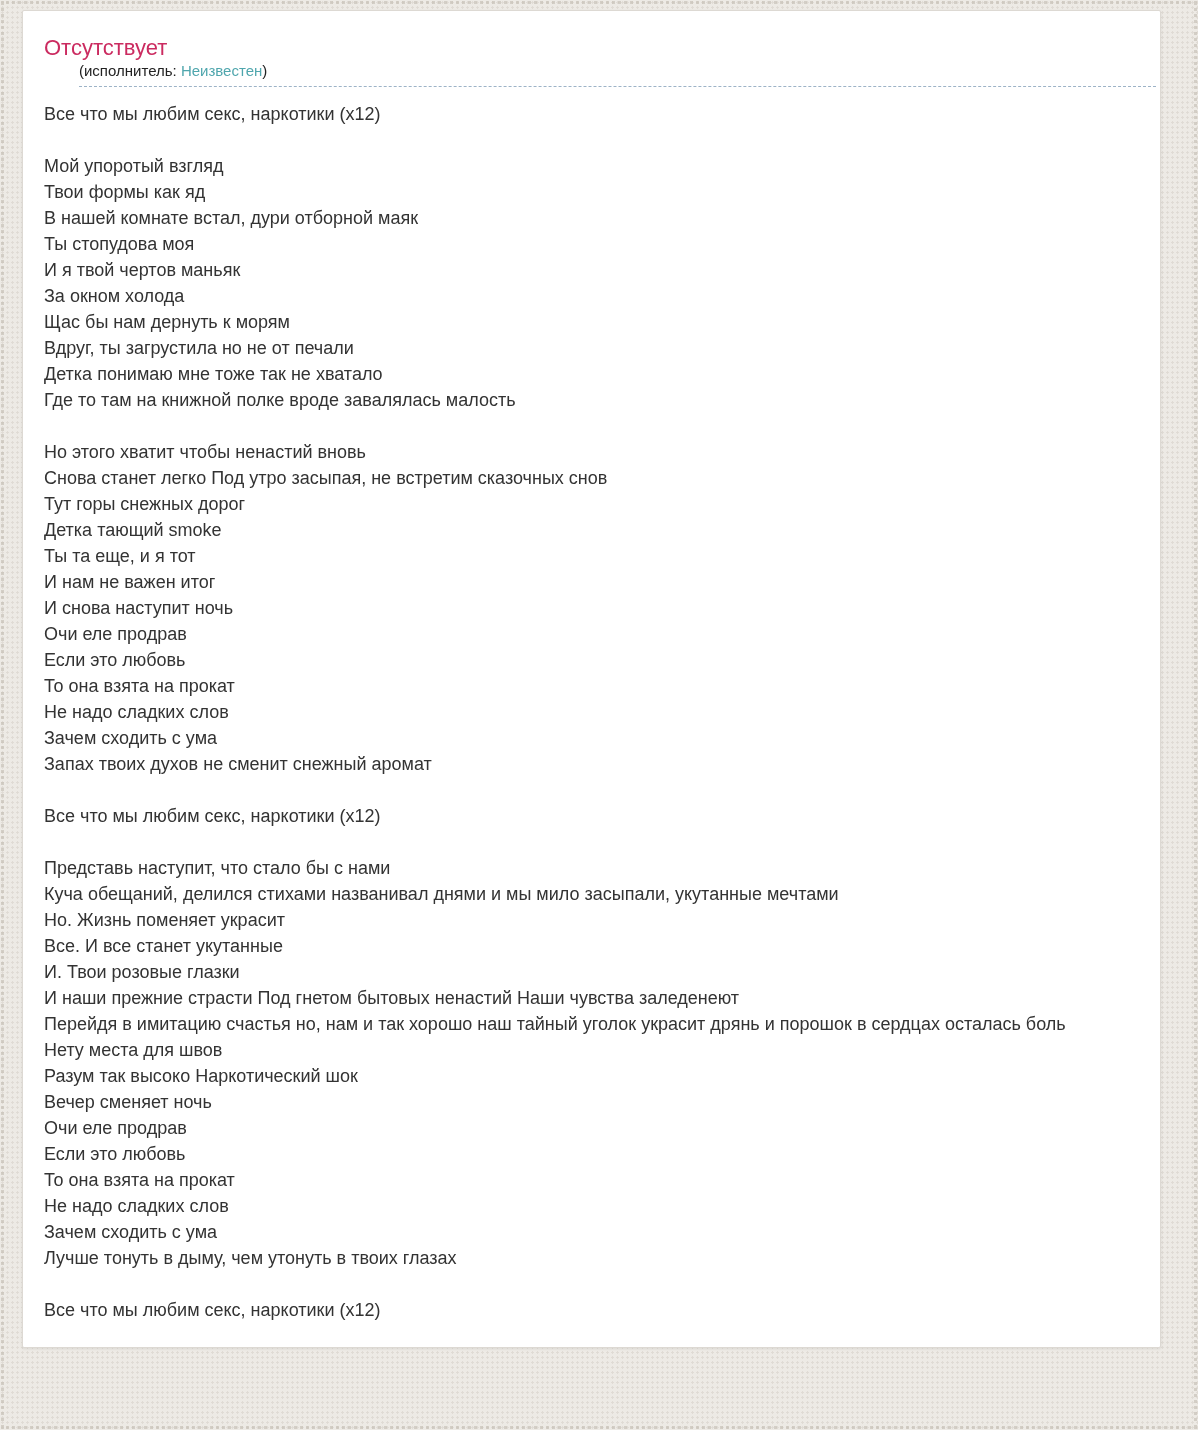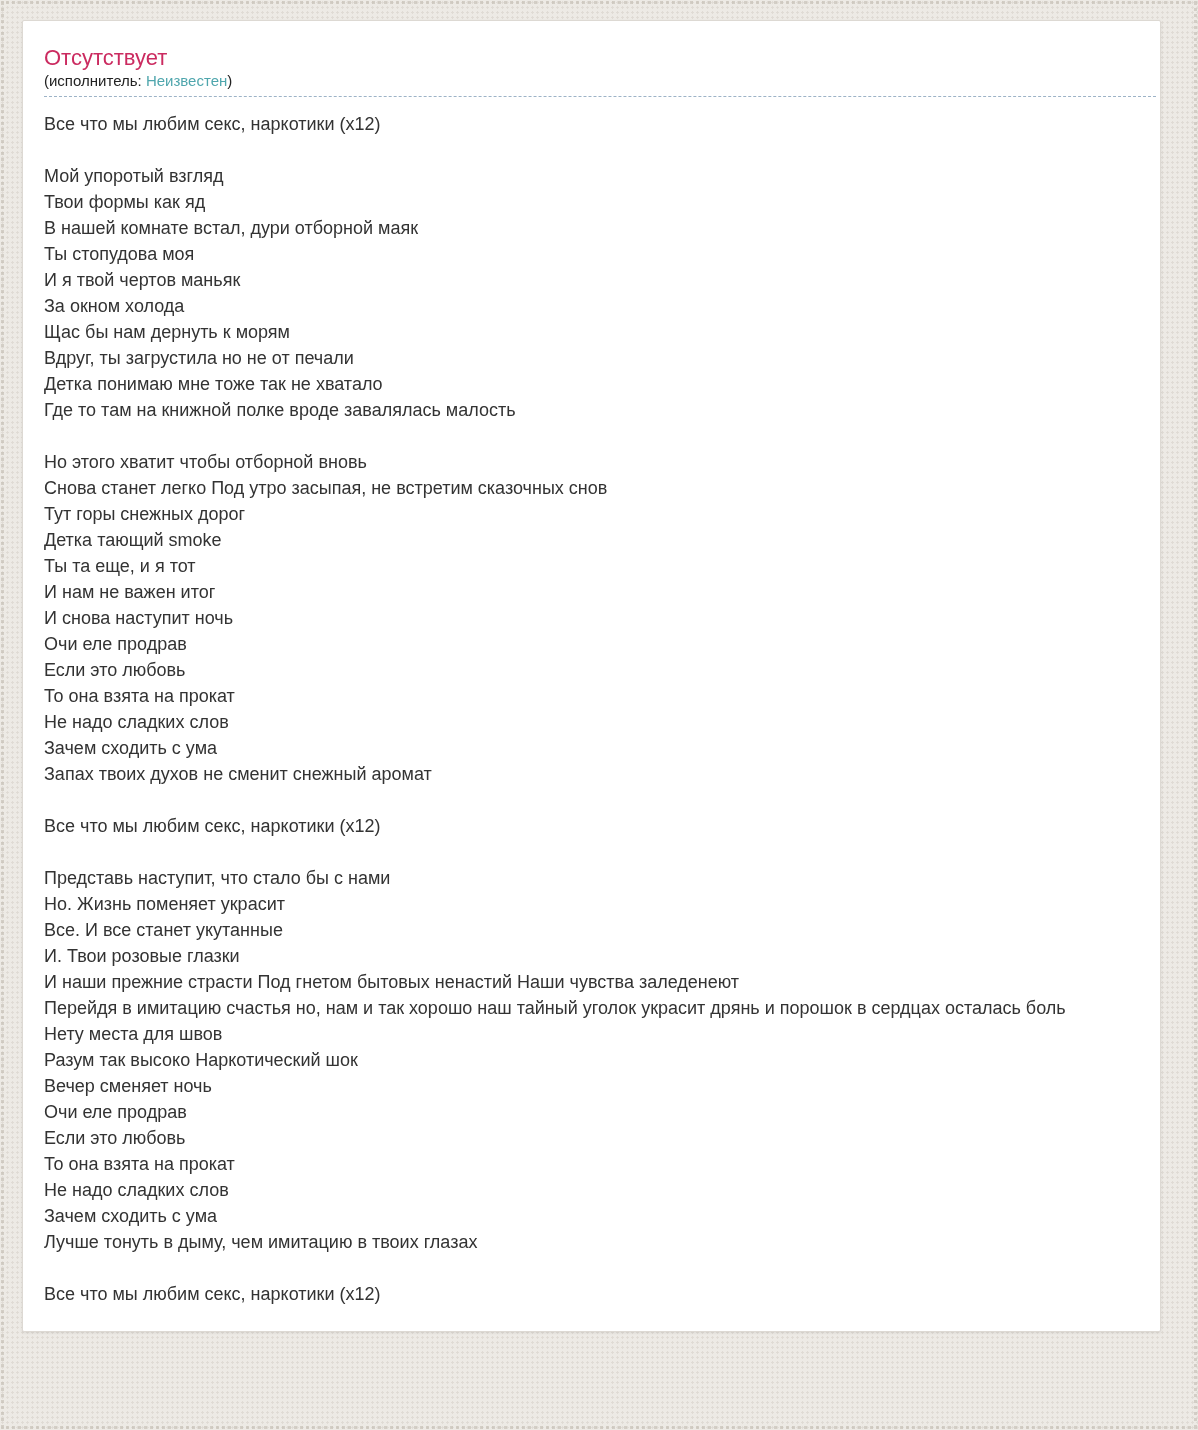--- a/index.html
+++ b/index.html
@@ -15,21 +15,21 @@
   }
   .frame {
     position: absolute;
     inset: 1px;
     border: 3px dotted rgba(198,192,182,0.65);
     pointer-events: none;
   }
   .card {
     position: absolute;
     left: 22px;
-    top: 20px;
+    top: 10px;
     width: 1112px;
     background: #ffffff;
     border: 1px solid #ddd9d3;
     border-radius: 2px;
     box-shadow: 0 1px 3px rgba(0,0,0,0.08);
     padding: 23px 4px 24px 21px;
   }
   .title {
     margin: 0;
     font-size: 22px;
@@ -37,20 +37,21 @@
     font-weight: 400;
     color: var(--title-color, #cb2b60);
   }
   .subtitle {
     font-size: 15px;
     line-height: 18px;
     color: #222222;
     margin-top: 1px;
     padding-bottom: 6px;
     border-bottom: 1px dashed #9db3c7;
+    margin-left: 35px;
   }
   .artist {
     color: var(--link-color, #4fa6ad);
     text-decoration: none;
     cursor: pointer;
   }
   .lyrics {
     margin-top: 14px;
     font-size: 18px;
     line-height: 26px;
@@ -78,47 +79,48 @@
       <div class="line">Твои формы как яд</div>
       <div class="line">В нашей комнате встал, дури отборной маяк</div>
       <div class="line">Ты стопудова моя</div>
       <div class="line">И я твой чертов маньяк</div>
       <div class="line">За окном холода</div>
       <div class="line">Щас бы нам дернуть к морям</div>
       <div class="line">Вдруг, ты загрустила но не от печали</div>
       <div class="line">Детка понимаю мне тоже так не хватало</div>
       <div class="line">Где то там на книжной полке вроде завалялась малость</div>
       <div class="line">&nbsp;</div>
-      <div class="line">Но этого хватит чтобы отборной вновь</div>
+      <div class="line">Но этого хватит чтобы ненастий вновь</div>
       <div class="line">Снова станет легко Под утро засыпая, не встретим сказочных снов</div>
       <div class="line">Тут горы снежных дорог</div>
       <div class="line">Детка тающий smoke</div>
       <div class="line">Ты та еще, и я тот</div>
       <div class="line">И нам не важен итог</div>
       <div class="line">И снова наступит ночь</div>
       <div class="line">Очи еле продрав</div>
       <div class="line">Если это любовь</div>
       <div class="line">То она взята на прокат</div>
       <div class="line">Не надо сладких слов</div>
       <div class="line">Зачем сходить с ума</div>
       <div class="line">Запах твоих духов не сменит снежный аромат</div>
       <div class="line">&nbsp;</div>
       <div class="line">Все что мы любим секс, наркотики (х12)</div>
       <div class="line">&nbsp;</div>
       <div class="line">Представь наступит, что стало бы с нами</div>
+      <div class="line">Куча обещаний, делился стихами названивал днями и мы мило засыпали, укутанные мечтами</div>
       <div class="line">Но. Жизнь поменяет украсит</div>
       <div class="line">Все. И все станет укутанные</div>
       <div class="line">И. Твои розовые глазки</div>
       <div class="line">И наши прежние страсти Под гнетом бытовых ненастий Наши чувства заледенеют</div>
       <div class="line">Перейдя в имитацию счастья но, нам и так хорошо наш тайный уголок украсит дрянь и порошок в сердцах осталась боль</div>
       <div class="line">Нету места для швов</div>
       <div class="line">Разум так высоко Наркотический шок</div>
       <div class="line">Вечер сменяет ночь</div>
       <div class="line">Очи еле продрав</div>
       <div class="line">Если это любовь</div>
       <div class="line">То она взята на прокат</div>
       <div class="line">Не надо сладких слов</div>
       <div class="line">Зачем сходить с ума</div>
-      <div class="line">Лучше тонуть в дыму, чем имитацию в твоих глазах</div>
+      <div class="line">Лучше тонуть в дыму, чем утонуть в твоих глазах</div>
       <div class="line">&nbsp;</div>
       <div class="line">Все что мы любим секс, наркотики (х12)</div>
     </div>
 </div>
 
 </body></html>

